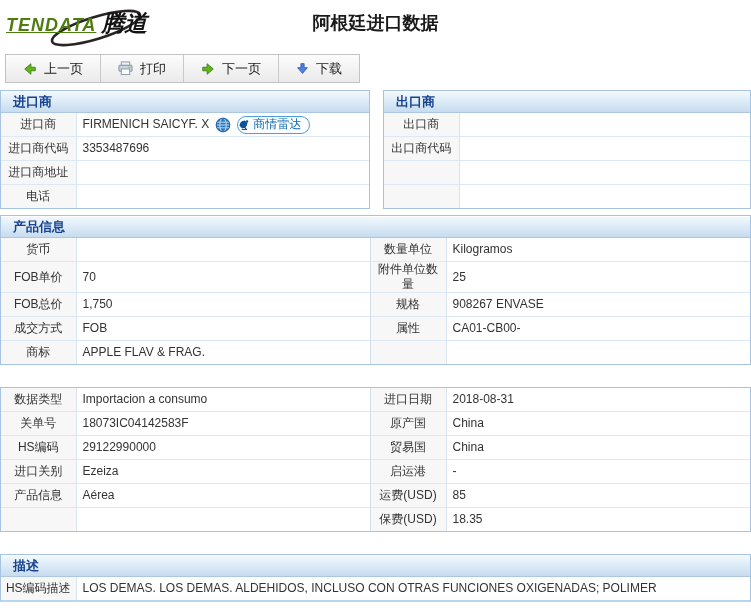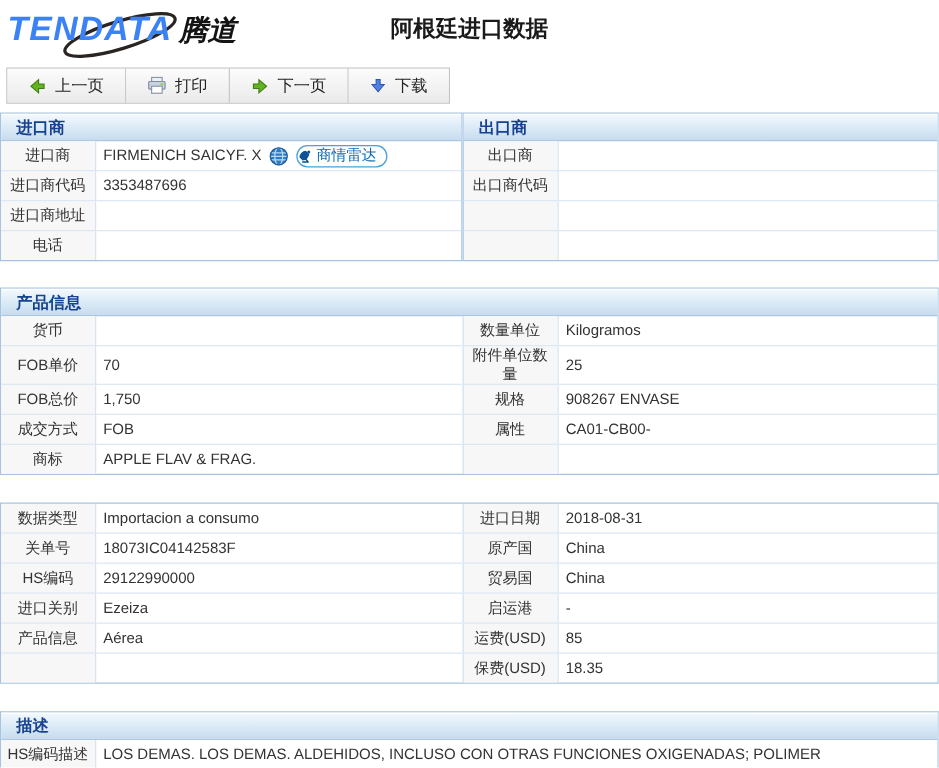--- a/index.html
+++ b/index.html
@@ -7,22 +7,22 @@
     width:751px; height:614px;
     background:#fff;
     font-family:"Liberation Sans", sans-serif;
     font-size:12px; color:#333;
     position:relative; overflow:hidden;
   }
   
   .top { position:relative; height:54px; }
   .logo { position:absolute; left:6px; top:8px; white-space:nowrap; z-index:1; }
   .brand {
-    font-style:italic; font-weight:bold; font-size:27px; letter-spacing:1px;
-    color:#3b82f6; position:relative; z-index:2;
+    font-style:italic; font-weight:bold; font-size:18px; letter-spacing:1px;
+    color:#4d7c0f; position:relative; z-index:2;text-decoration:underline;
   }
   .brand-cn { font-style:italic; font-weight:bold; font-size:23px; color:#141414; margin-left:5px; position:relative; z-index:2;}
   .swoosh { position:absolute; left:28px; top:-9px; z-index:0; }
   .page-title {
     position:absolute; left:0; right:0; top:11px; text-align:center;
     font-family:Liberation Sans, sans-serif;
     font-size:18px; font-weight:bold; color:#1a1a1a; z-index:0;
   }
   
   .toolbar {
@@ -45,21 +45,21 @@
     background:linear-gradient(#f4f9fd 0%, #dcebf7 50%, #c7dcef 100%);
     border-bottom:1px solid #aac8e4;
     box-shadow:inset 0 1px 0 #ffffff;
   }
   table { border-collapse:collapse; width:100%; table-layout:fixed; }
   td { height:23px; padding:0 6px; line-height:15px; overflow:hidden; white-space:nowrap; }
   td.l { background:#f7f7f7; border-right:1px solid #d8e5f1; text-align:center; color:#333;
          white-space:normal; padding:0 2px; }
   td.v1 { border-right:1px solid #cfdfee; }
   tr + tr td { border-top:1px solid #dce8f3; }
-  .dual { display:flex; gap:0; margin-bottom:21px; }
+  .dual { display:flex; gap:13px; margin-bottom:6px; }
   .dual .panel:first-child { width:370px; flex:none; }
   .dual .panel:last-child { flex:1; }
   .section { margin-bottom:22px; }
   .panel.desc { border-bottom:2px solid #b9d4ec; }
   
   .val-flex { display:flex; align-items:center; gap:6px; }
   .radar-badge {
     display:inline-flex; align-items:center; gap:3px;
     border:1px solid #4aa0d8; border-radius:9px; height:16px;
     padding:0 8px 0 0; color:#0e68b0; font-size:12px; cursor:pointer;

